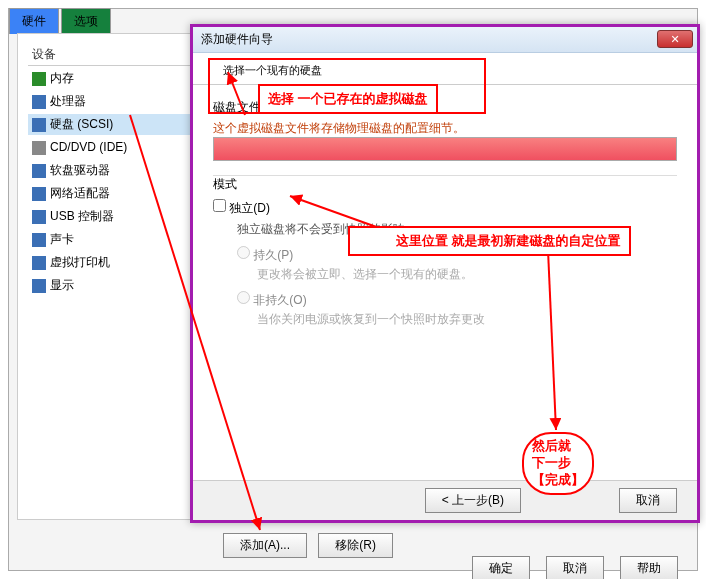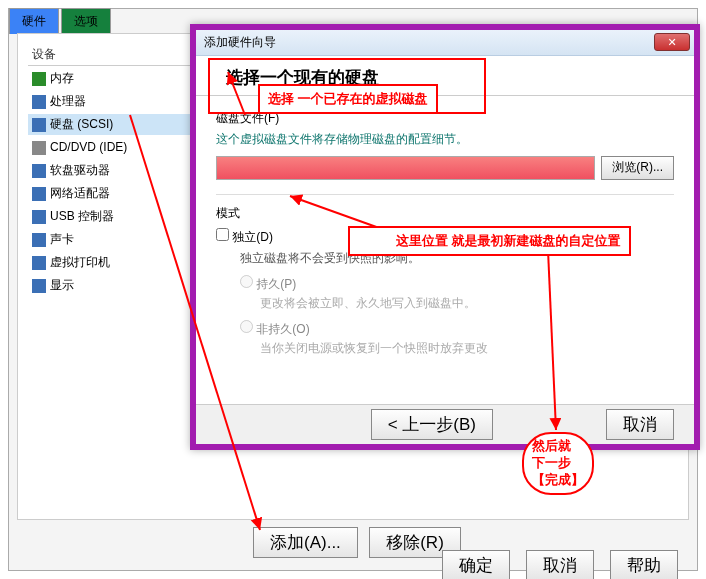--- a/index.html
+++ b/index.html
@@ -8,35 +8,35 @@
 .bg-window { position: absolute; left: 8px; top: 8px; right: 8px; bottom: 8px; border: 1px solid #aaa; background: #f4f4f4; }
 .tabs { position: absolute; left: 0; top: -1px; display: flex; }
 .tab { padding: 4px 12px; border: 1px solid #999; background: #3b82f6; border-bottom: none; margin-right: 2px; }
 .tab.inactive { background: #15803d; }
 .hw-panel { position: absolute; left: 8px; top: 24px; right: 8px; bottom: 50px; background: #fff; border: 1px solid #ccc; padding: 8px; }
 .hw-table { width: 100%; font-size: 12px; }
 .hw-table th { text-align: left; padding: 2px 4px; border-bottom: 1px solid #ccc; color: #333; font-weight: normal; }
 .hw-table td { padding: 2px 4px; }
 .hw-row.selected { background: #cce4f7; }
 .hw-icon { display: inline-block; width: 14px; height: 14px; vertical-align: middle; margin-right: 4px; }
-.hw-btns { position: absolute; bottom: 12px; left: 244px; }
-.btn { display: inline-block; padding: 3px 16px; border: 1px solid #888; background: linear-gradient(#fefefe,#e5e5e5); font-size: 17px; margin-right: 8px; cursor: pointer; }
+.hw-btns { position: absolute; bottom: 12px; left: 214px; }
+.btn { display: inline-block; padding: 3px 16px; border: 1px solid #888; background: linear-gradient(#fefefe,#e5e5e5); font-size: 12px; margin-right: 8px; cursor: pointer; }
 
-.dialog { position: absolute; left: 190px; top: 24px; width: 510px; height: 426px; background: #fff; border: 6px solid #a21caf; box-shadow: 0 0 8px rgba(0,0,0,.3); }
+.dialog { position: absolute; left: 190px; top: 24px; width: 510px; height: 499px; background: #fff; border: 3px solid #a21caf; box-shadow: 0 0 8px rgba(0,0,0,.3); }
 .dlg-title { height: 26px; background: linear-gradient(#eaf2fb,#d5e4f3); border-bottom: 1px solid #b9cde2; display: flex; align-items: center; padding-left: 8px; }
 .dlg-close { position: absolute; right: 4px; top: 3px; width: 36px; height: 18px; background: linear-gradient(#e07070,#c83030); border: 1px solid #803030; border-radius: 3px; color: #fff; text-align: center; line-height: 16px; font-size: 11px; cursor: pointer; }
 .dlg-header { padding: 10px 20px 6px 30px; border-bottom: 1px solid #ccc; }
-.dlg-header-title { font-weight: bold; font-size: 17px; }
+.dlg-header-title { font-weight: normal; font-size: 11px; }
 .dlg-body { padding: 14px 20px; }
 .section-label { margin-bottom: 4px; }
-.section-desc { color: #0f766e; margin-bottom: 8px; }
+.section-desc { color: #c2410c; }
 .path-row { display: flex; gap: 6px; margin-bottom: 14px; }
 .path-input { flex: 1; height: 24px; background: linear-gradient(#f88080,#f05060); border: 1px solid #aaa; }
 .browse-btn { padding: 2px 10px; border: 1px solid #888; background: linear-gradient(#fefefe,#e0e0e0); cursor: pointer; }
-.mode-box { border-top: 1px solid #ddd; padding-top: 10px; }
+.mode-box { border-top: 1px solid #ddd; padding-top: 0; }
 .mode-label { margin-bottom: 6px; }
 .chk-row { margin-bottom: 4px; }
 .chk-desc { margin-left: 24px; color: #555; margin-bottom: 8px; }
 .radio-row { margin-left: 24px; color: #888; margin-bottom: 2px; }
 .radio-desc { margin-left: 44px; color: #aaa; margin-bottom: 8px; }
 .dlg-footer { position: absolute; bottom: 0; left: 0; right: 0; height: 40px; border-top: 1px solid #ccc; background: #f0f0f0; display: flex; align-items: center; justify-content: flex-end; padding-right: 12px; gap: 6px; }
 
 
 .ann-box { position: absolute; border: 2px solid red; background: #fff; color: red; font-size: 13px; font-weight: bold; padding: 4px 8px; z-index: 50; }
 .ann-frame { position: absolute; border: 2px solid red; z-index: 40; pointer-events: none; }
@@ -117,28 +117,27 @@
     <div class="dlg-close">✕</div>
   </div>
   <div class="dlg-header">
     <div class="dlg-header-title">选择一个现有的硬盘</div>
   </div>
   <div class="dlg-body">
     <div class="section-label">磁盘文件(F)</div>
     <div class="section-desc">这个虚拟磁盘文件将存储物理磁盘的配置细节。</div>
     <div class="path-row">
       <div class="path-input"></div>
-      <span class="browse-btn">浏览(R)...</span>
     </div>
     <div class="mode-box">
       <div class="mode-label">模式</div>
       <div class="chk-row"><input type="checkbox" style=""> <span>独立(D)</span></div>
       <div class="chk-desc">独立磁盘将不会受到快照的影响。</div>
       <div class="radio-row"><input type="radio" disabled="" style=""> <span>持久(P)</span></div>
-      <div class="radio-desc">更改将会被立即、永久地写入到磁盘中。</div>
+      <div class="radio-desc">更改将会被立即、选择一个现有的硬盘。</div>
       <div class="radio-row"><input type="radio" disabled="" style=""> <span>非持久(O)</span></div>
       <div class="radio-desc">当你关闭电源或恢复到一个快照时放弃更改</div>
     </div>
   </div>
   <div class="dlg-footer">
     <span class="btn">&lt; 上一步(B)</span>
     <span class="btn" style="visibility:hidden">下一步</span>
     <span class="btn">取消</span>
   </div>
 </div>

